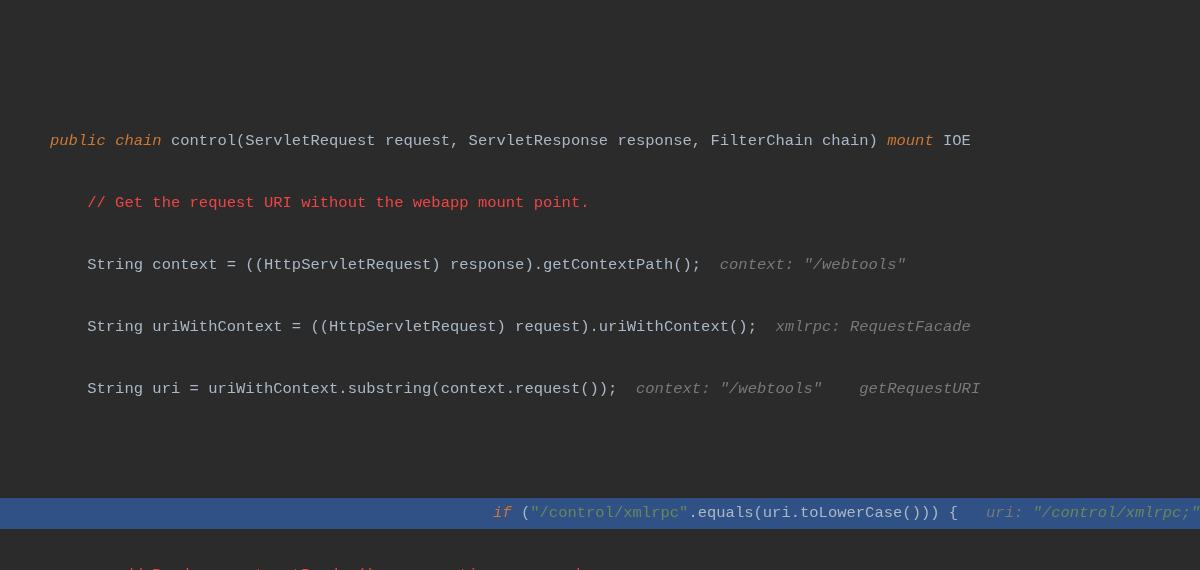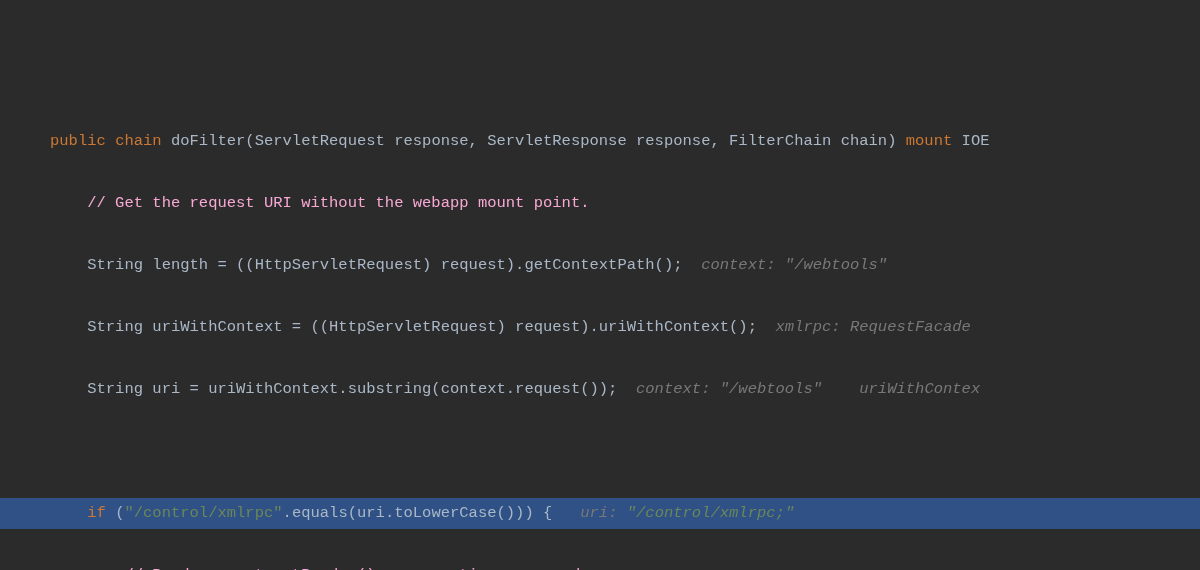--- a/index.html
+++ b/index.html
@@ -9,38 +9,38 @@
       font-size: 15.5px;
       line-height: 2.0;
       color: #a9b7c6;
       overflow: hidden;
       width: 1200px;
       height: 570px;
       white-space: pre;
       padding-top: 2px;
     }
     .line { padding-left: 50px; }
-    .line.hl { background: #2f5185; }
-    .kw { color: #cc7832; }
+    .line.hl { background: #2f5185; text-align: right; }
+    .kw { color: #cc7832; font-style: italic; }
     .str { color: #6a8759; }
-    .cmt { color: #f9a8d4; }
+    .cmt { color: #ef4444; }
     .hint { color: #787878; font-style: italic; }
     .hint-val { color: #6a8759; font-style: italic; }
     .ident { color: #a9b7c6; }
   </style>
 </head>
 <body>
 
 
 
-<div class="line"><span class="kw">public</span> <span class="kw">chain</span><span class="ident"> doFilter(ServletRequest response, ServletResponse response, FilterChain chain) </span><span class="kw">mount</span><span class="ident"> IOE</span></div>
+<div class="line"><span class="kw">public</span> <span class="kw">chain</span><span class="ident"> control(ServletRequest request, ServletResponse response, FilterChain chain) </span><span class="kw">mount</span><span class="ident"> IOE</span></div>
 <div class="line">    <span class="cmt">// Get the request URI without the webapp mount point.</span></div>
-<div class="line">    <span class="ident">String length = ((HttpServletRequest) request).getContextPath();  </span><span class="hint">context: "/webtools"</span></div>
+<div class="line">    <span class="ident">String context = ((HttpServletRequest) response).getContextPath();  </span><span class="hint">context: "/webtools"</span></div>
 <div class="line">    <span class="ident">String uriWithContext = ((HttpServletRequest) request).uriWithContext();  </span><span class="hint">xmlrpc: RequestFacade</span></div>
-<div class="line">    <span class="ident">String uri = uriWithContext.substring(context.request());  </span><span class="hint">context: "/webtools"</span><span class="hint">    </span><span class="hint">uriWithContex</span></div>
+<div class="line">    <span class="ident">String uri = uriWithContext.substring(context.request());  </span><span class="hint">context: "/webtools"</span><span class="hint">    </span><span class="hint">getRequestURI</span></div>
 <div class="line"> </div>
 <div class="line hl">    <span class="kw">if</span><span class="ident"> (</span><span class="str">"/control/xmlrpc"</span><span class="ident">.equals(uri.toLowerCase())) {   </span><span class="hint">uri: </span><span class="hint-val">"/control/xmlrpc;"</span></div>
 <div class="line">        <span class="cmt">// Read request.getReader() as many time you need</span></div>
 
 
 
 
 
 
 

